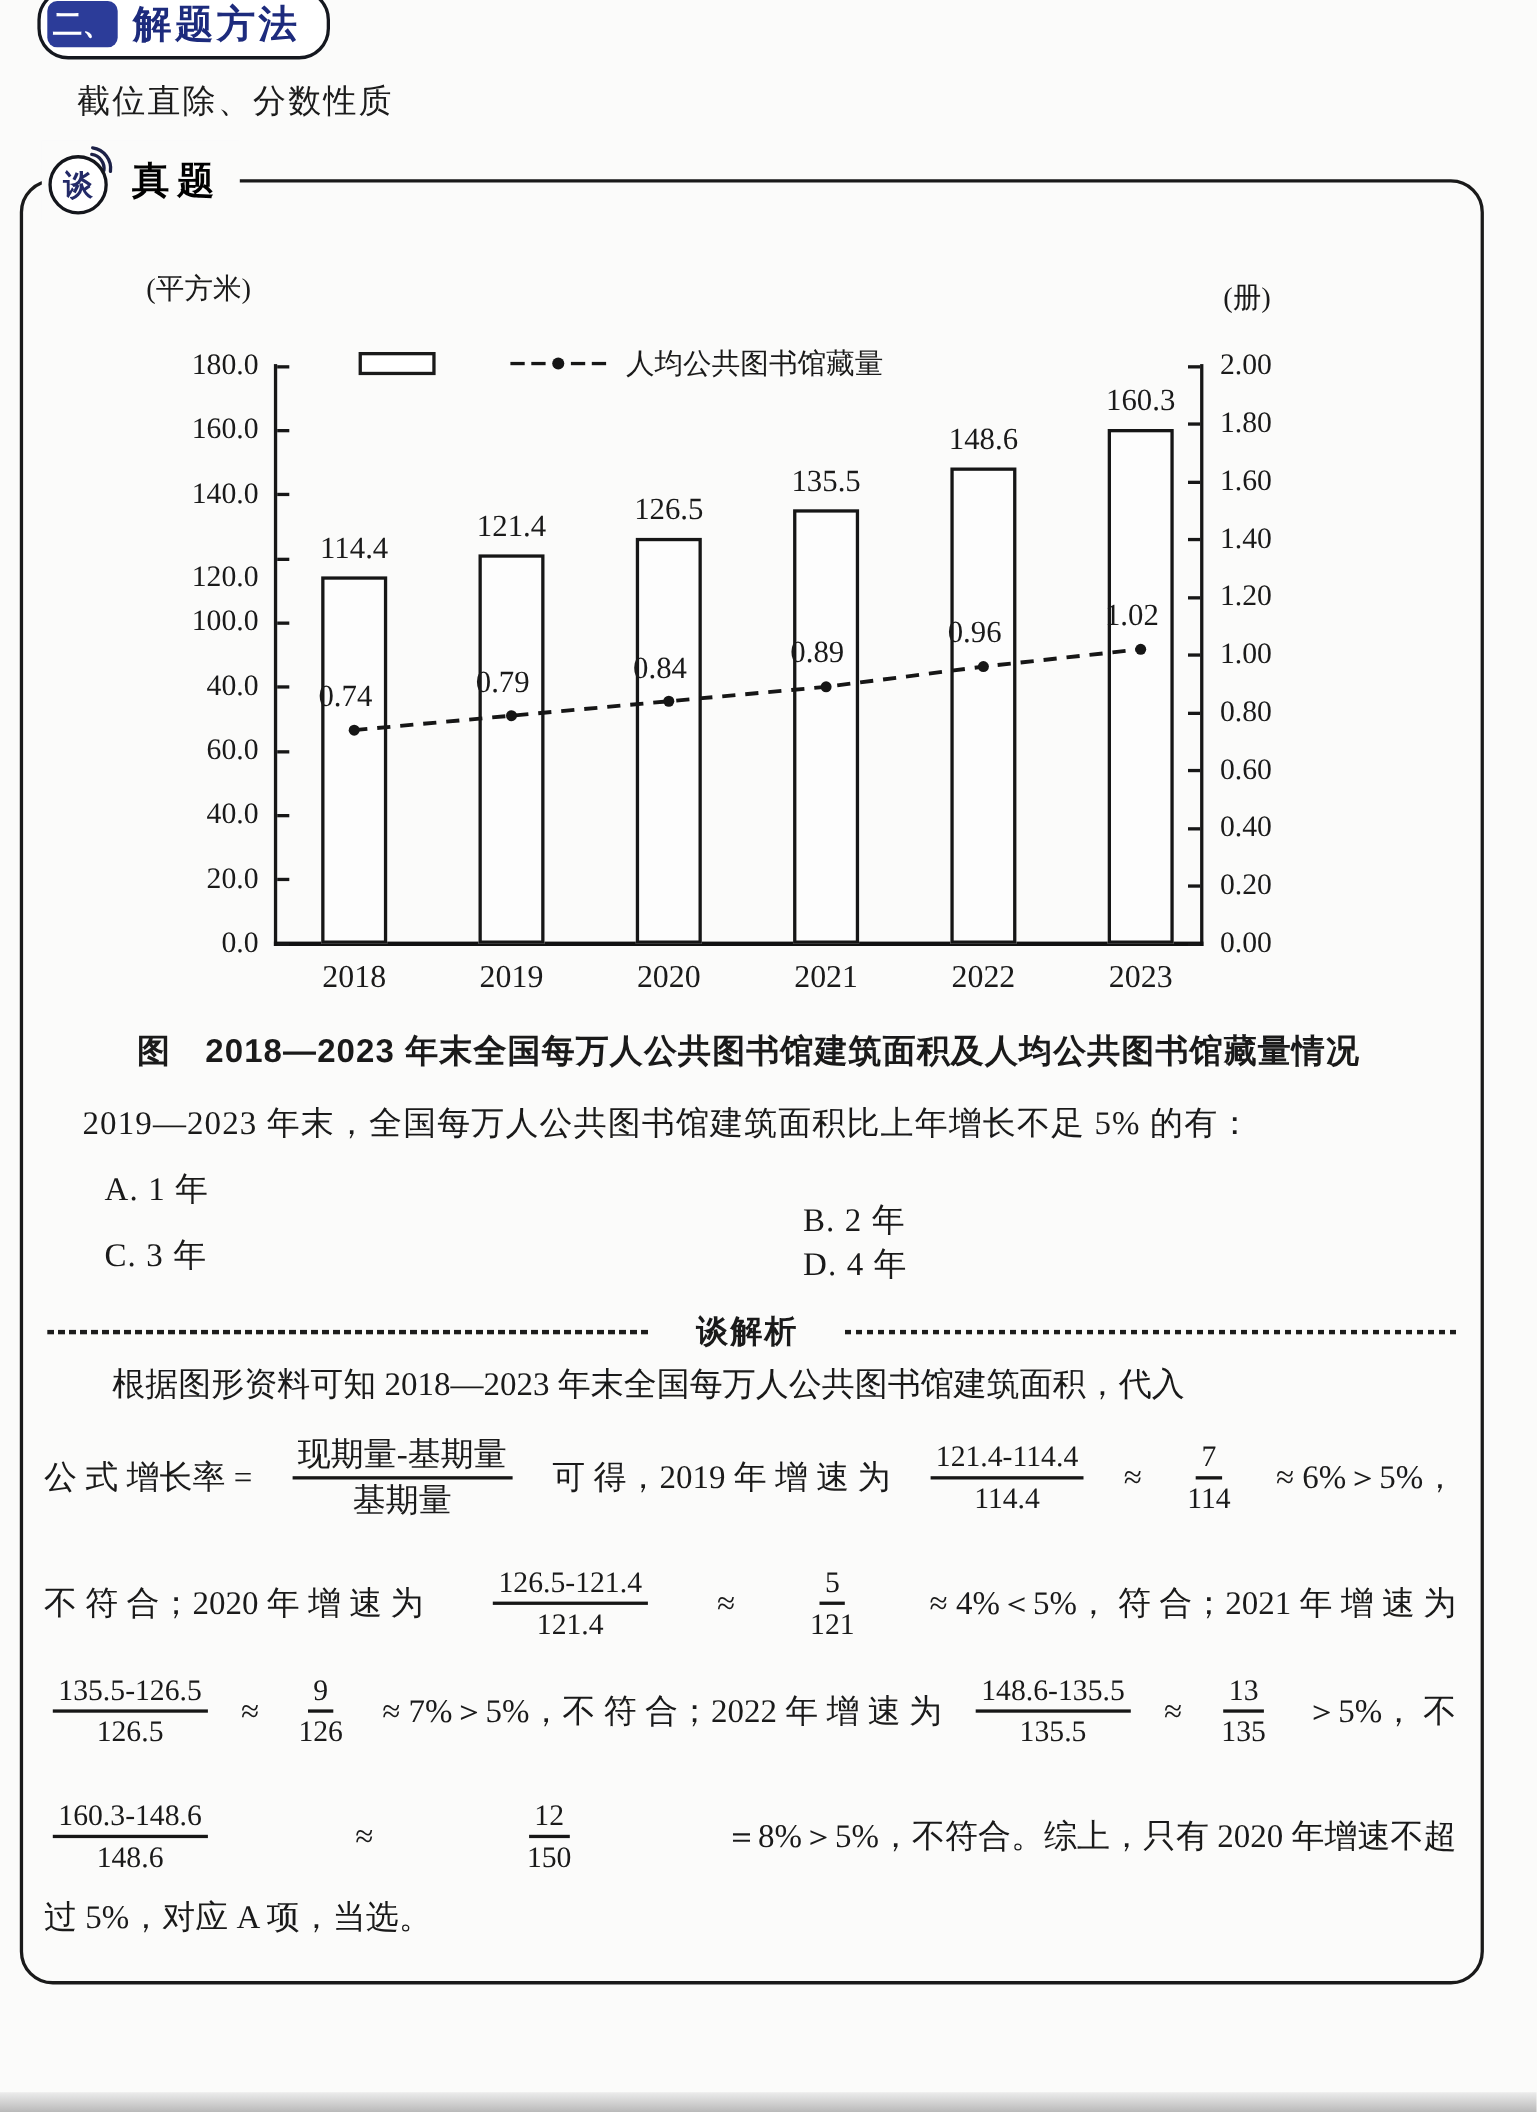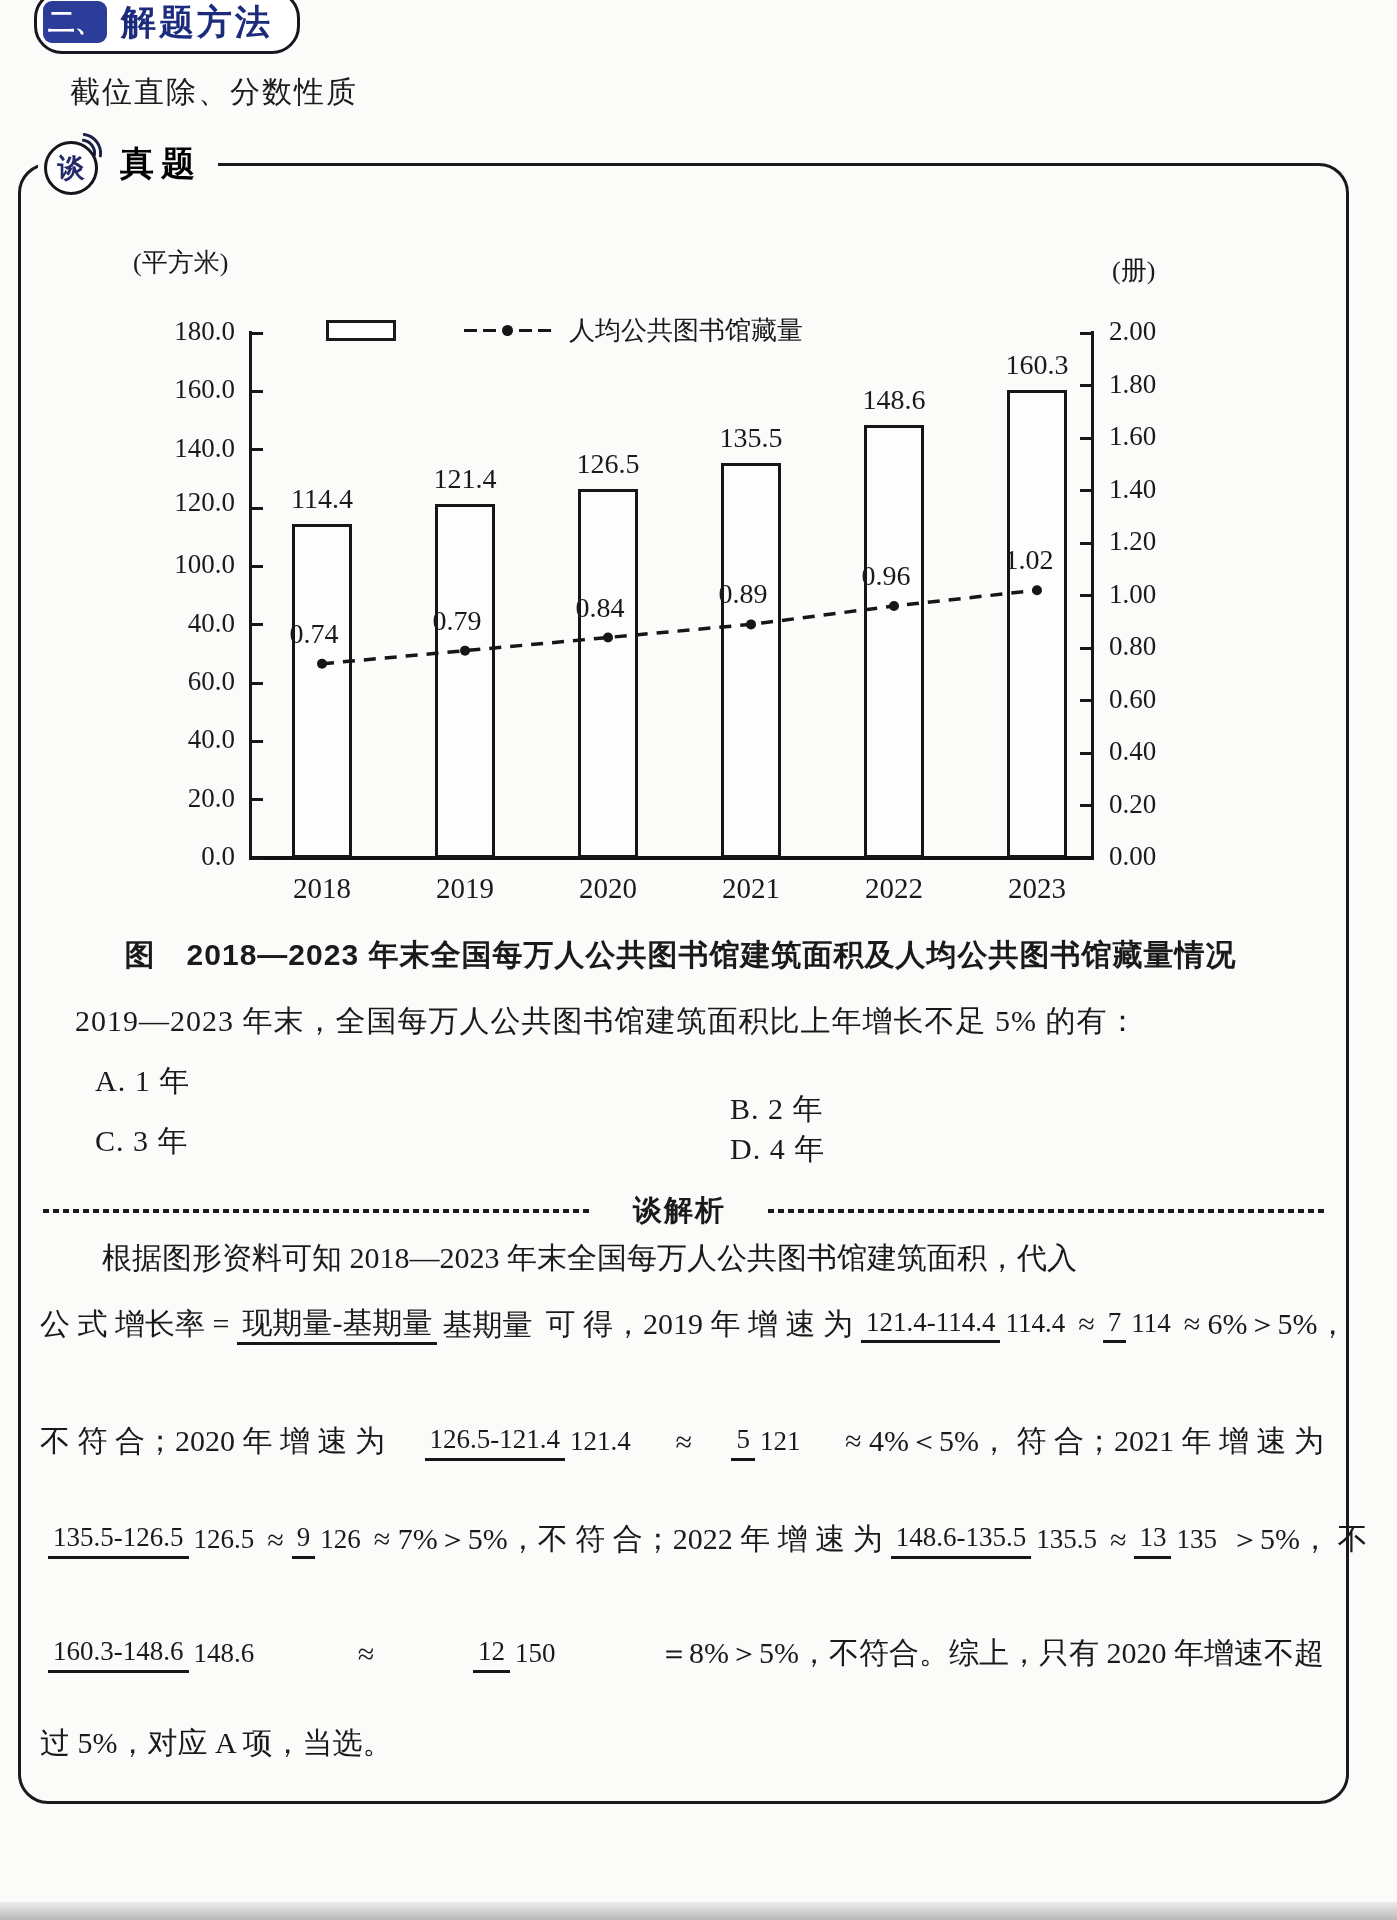--- a/index.html
+++ b/index.html
@@ -68,21 +68,21 @@
   .dash-seg{height:3.5px;background:repeating-linear-gradient(90deg,#1c1c1c 0 6px,transparent 6px 10px);}
   .divider .left{width:548px;}
   .divider .right{flex:1;}
   .divider .label{font-weight:800;font-size:29px;margin:0 42px;letter-spacing:2px;}
 
   .sol-line{
     left:22px;width:1284px;display:flex;align-items:center;
     font-size:30px;white-space:nowrap;
   }
   .sol-line.just{justify-content:space-between;}
-  .frac{display:inline-flex;align-items:center;vertical-align:middle;
+  .frac{display:inline-flex;flex-direction:column;align-items:center;vertical-align:middle;
         margin:0 8px;font-size:27px;line-height:1.3;flex:0 0 auto;}
   .frac .fn{border-bottom:3px solid #161616;padding:0 5px;text-align:center;}
   .frac .fd{padding:0 5px;text-align:center;}
   .frac.big{font-size:30px;}
   .seg{flex:0 0 auto;}
 
   .page-edge{left:0;top:1902px;width:1397px;height:18px;
     background:linear-gradient(#ececec,#b9b9b9);}
 </style>
 </head>
@@ -127,21 +127,21 @@
 <div class="abs " style="left: 231px; top: 168px; width: 3px; height: 529px; background: rgb(23, 23, 23);"></div>
     <div class="abs " style="left: 1073px; top: 168px; width: 3px; height: 529px; background: rgb(23, 23, 23);"></div>
     <div class="abs " style="left: 231px; top: 693px; width: 845px; height: 4px; background: rgb(17, 17, 17);"></div>
     <div class="abs " style="left: 234px; top: 168.5px; width: 11px; height: 3px; background: rgb(23, 23, 23);"></div>
     <div class="abs axis-lab" style="left: 97px; top: 153px; width: 120px; text-align: right;">180.0</div>
     <div class="abs " style="left: 234px; top: 226.833px; width: 11px; height: 3px; background: rgb(23, 23, 23);"></div>
     <div class="abs axis-lab" style="left: 97px; top: 211.333px; width: 120px; text-align: right;">160.0</div>
     <div class="abs " style="left: 234px; top: 285.167px; width: 11px; height: 3px; background: rgb(23, 23, 23);"></div>
     <div class="abs axis-lab" style="left: 97px; top: 269.667px; width: 120px; text-align: right;">140.0</div>
     <div class="abs " style="left: 234px; top: 343.5px; width: 11px; height: 3px; background: rgb(23, 23, 23);"></div>
-    <div class="abs axis-lab" style="left: 97px; top: 324px; width: 120px; text-align: right;">120.0</div>
+    <div class="abs axis-lab" style="left: 97px; top: 346px; width: 120px; text-align: right;">120.0</div>
     <div class="abs " style="left: 234px; top: 401.833px; width: 11px; height: 3px; background: rgb(23, 23, 23);"></div>
     <div class="abs axis-lab" style="left: 97px; top: 386.333px; width: 120px; text-align: right;">100.0</div>
     <div class="abs " style="left: 234px; top: 460.167px; width: 11px; height: 3px; background: rgb(23, 23, 23);"></div>
     <div class="abs axis-lab" style="left: 97px; top: 444.667px; width: 120px; text-align: right;">40.0</div>
     <div class="abs " style="left: 234px; top: 518.5px; width: 11px; height: 3px; background: rgb(23, 23, 23);"></div>
     <div class="abs axis-lab" style="left: 97px; top: 503px; width: 120px; text-align: right;">60.0</div>
     <div class="abs " style="left: 234px; top: 576.833px; width: 11px; height: 3px; background: rgb(23, 23, 23);"></div>
     <div class="abs axis-lab" style="left: 97px; top: 561.333px; width: 120px; text-align: right;">40.0</div>
     <div class="abs " style="left: 234px; top: 635.167px; width: 11px; height: 3px; background: rgb(23, 23, 23);"></div>
     <div class="abs axis-lab" style="left: 97px; top: 619.667px; width: 120px; text-align: right;">20.0</div>

